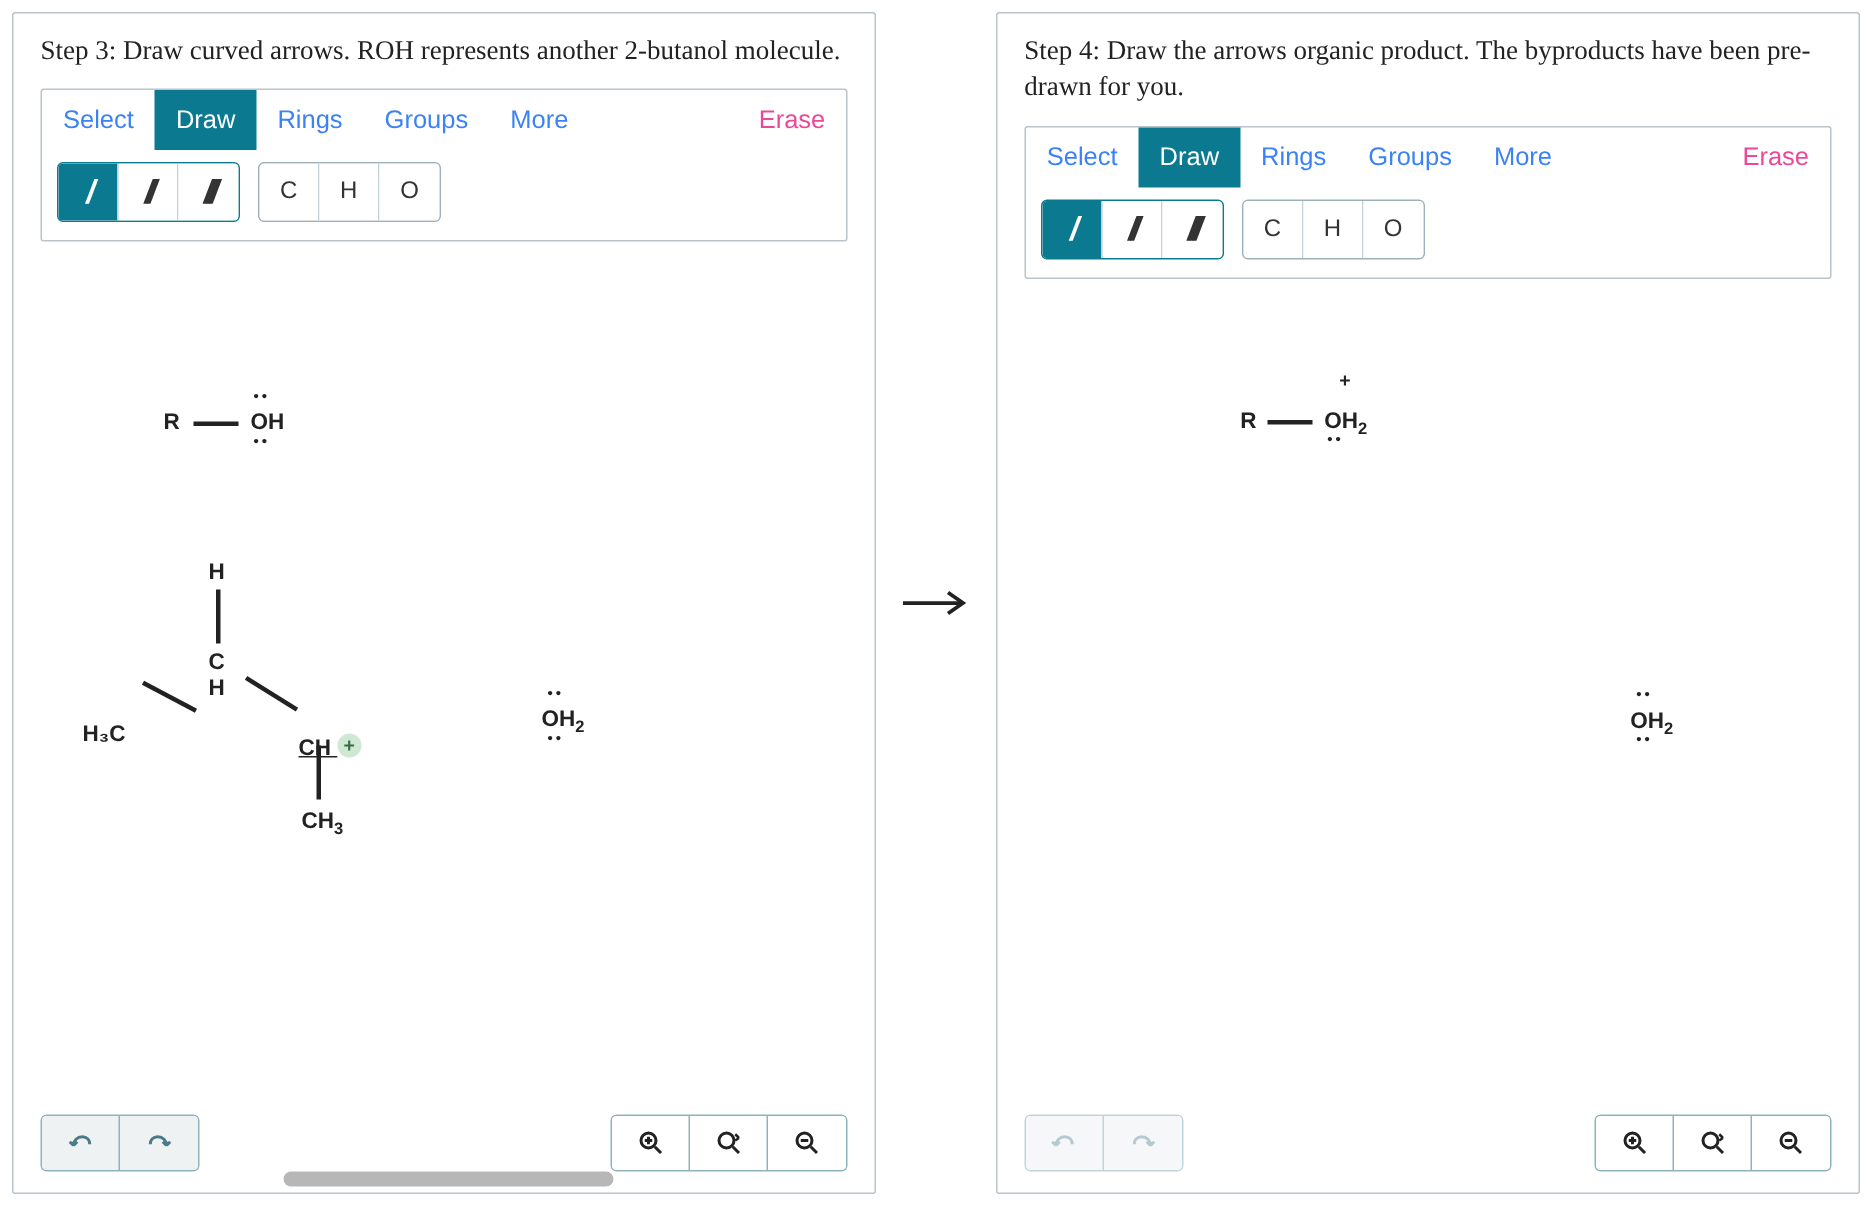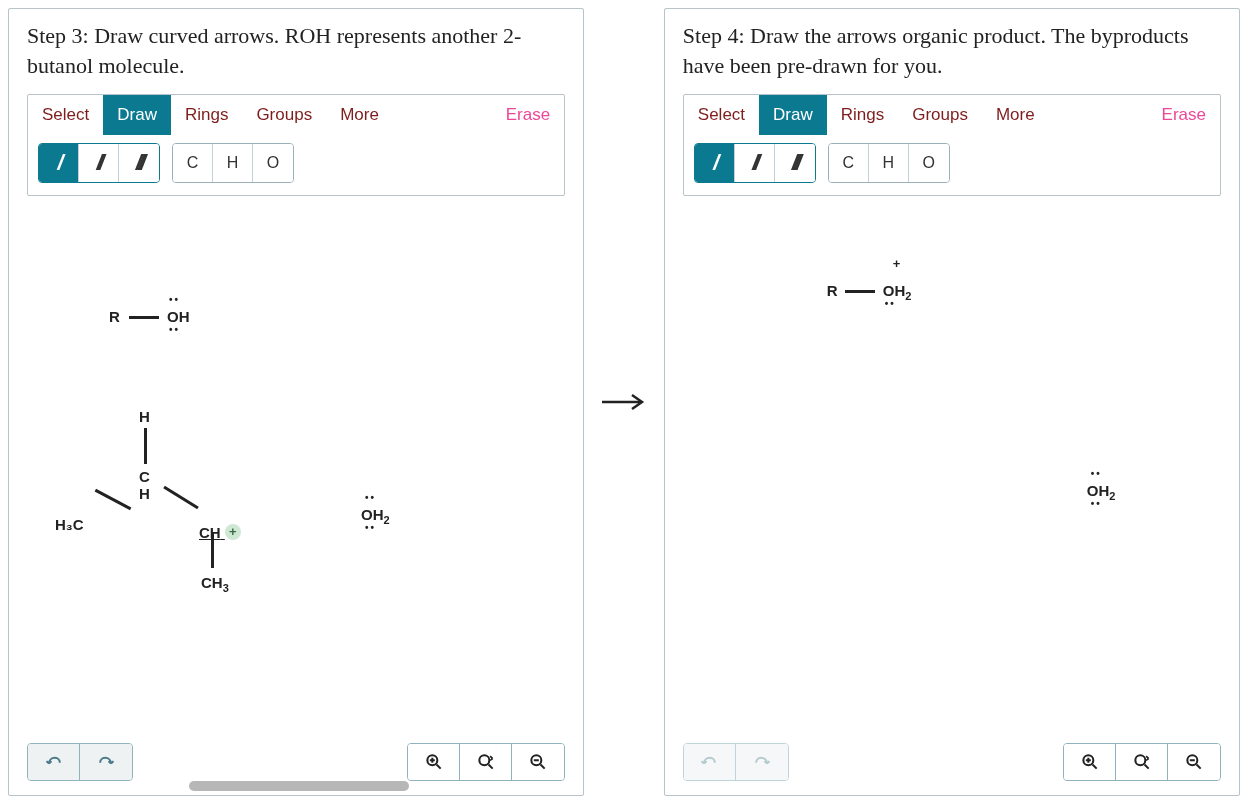--- a/index.html
+++ b/index.html
@@ -15,40 +15,40 @@
   }
   .panel {
     border: 1px solid #b8c4c9;
     border-radius: 2px;
     width: 580px;
     height: 788px;
     padding: 12px 18px 14px 18px;
     position: relative;
   }
   .prompt {
-    font-size: 22px;
+    font-size: 18px;
     line-height: 1.35;
     margin: 0 0 14px 0;
     color: #222;
   }
   .toolbar {
     border: 1px solid #b8c4c9;
     border-radius: 2px;
     padding: 0 0 12px 0;
     font-family: -apple-system, BlinkMacSystemFont, "Segoe UI", Arial, sans-serif;
     font-size: 17px;
   }
   .tabrow {
     display: flex;
     align-items: center;
     padding: 0;
   }
   .tab {
     padding: 10px 14px 10px 14px;
-    color: #7f1d1d;
+    color: #3b82f6;
     cursor: pointer;
   }
   .tab.active {
     background: #0b7a91;
     color: #fff;
   }
   .erase {
     margin-left: auto;
     padding: 10px 14px;
     color: #ec4899;

